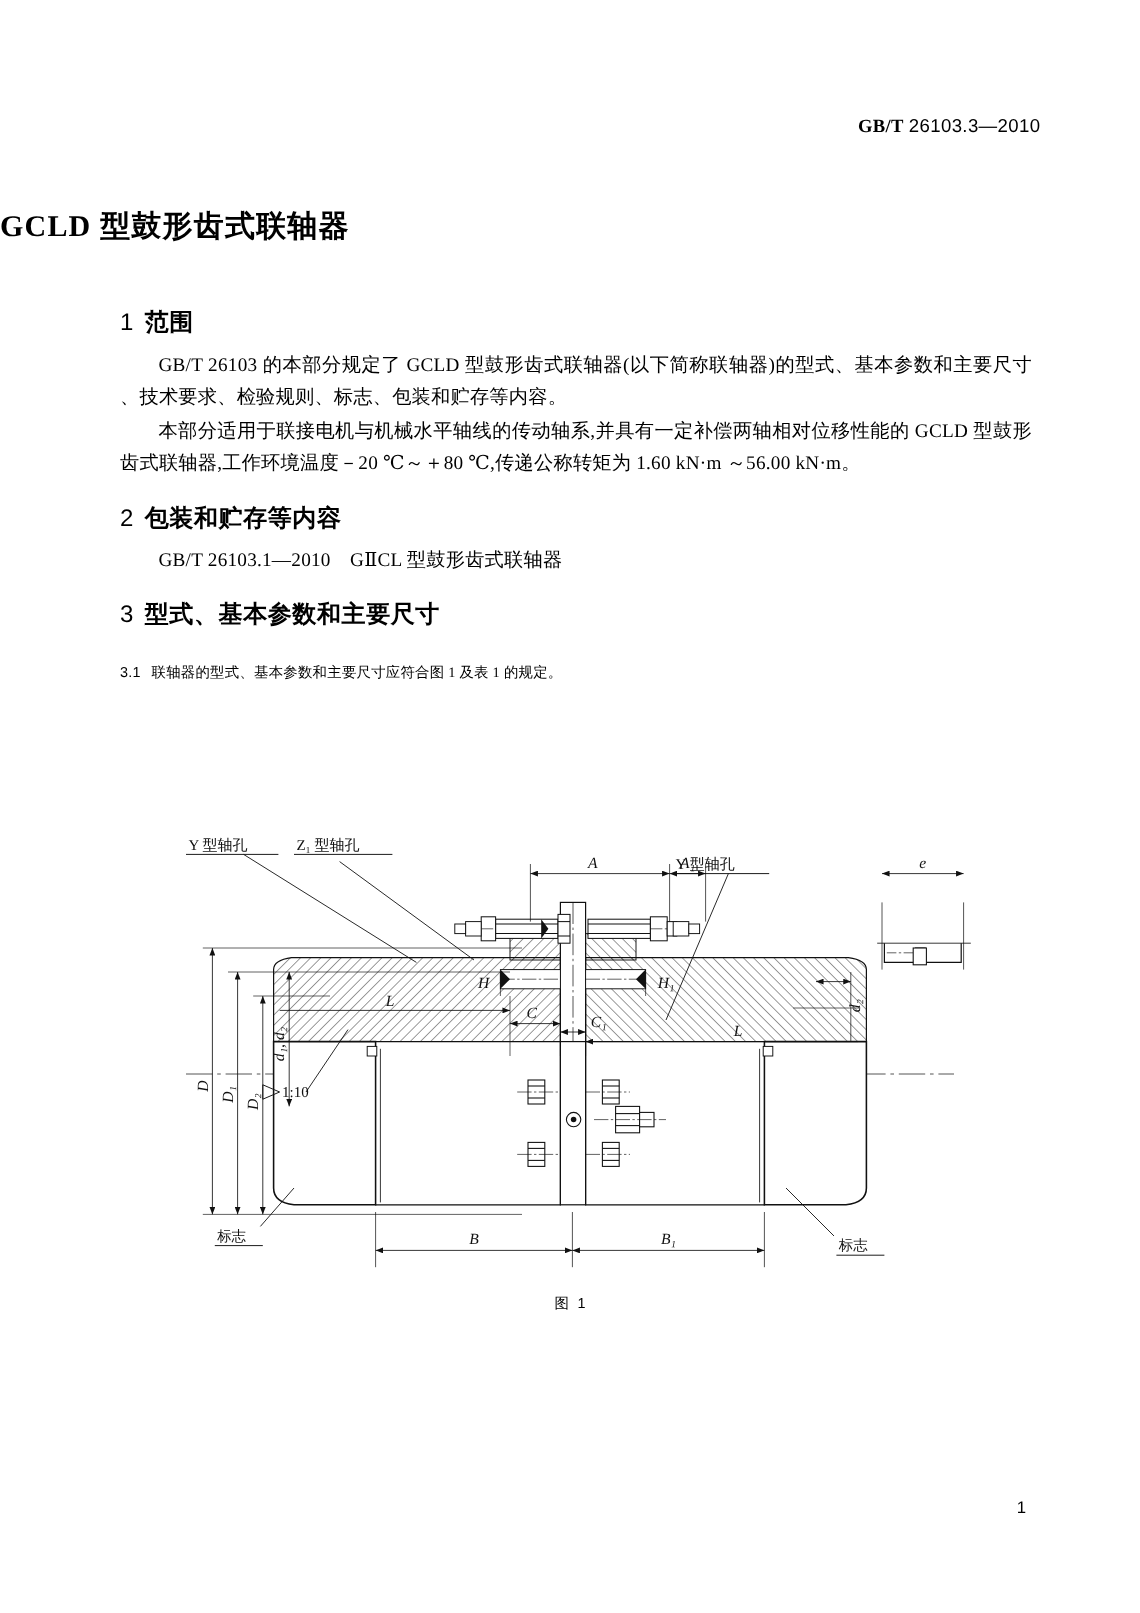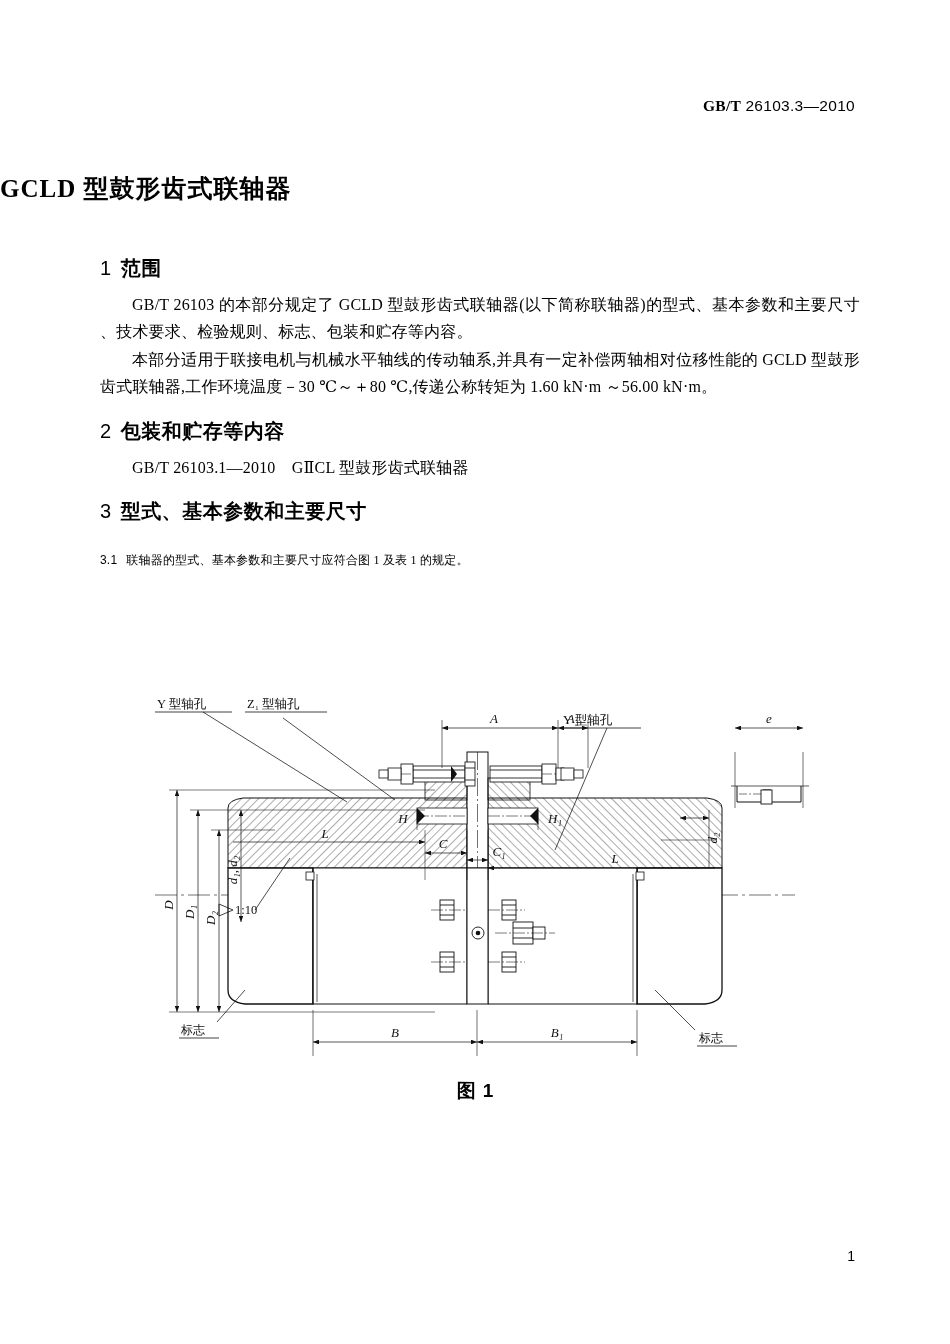--- a/index.html
+++ b/index.html
@@ -14,21 +14,21 @@
   }
   .page {
     position: absolute;
     left: 0; top: 0;
     width: 950px; height: 1344px;
     padding: 0;
   }
   
   .header {
     position: absolute;
-    top: 97px; right: 95px;
+    top: 97px; right: 83px;
     font-size: 15.5px;
     letter-spacing: .3px;
     white-space: nowrap;
   }
   .header .gbt { font-weight: 700; font-family: "Liberation Serif", serif; }
   .header .num { font-family: "Liberation Sans", sans-serif; font-weight: 400; }
   .header-rule {
     position: absolute;
     left: 95px; right: 95px; top: 126px;
     height: 1px; background: transparent;
@@ -85,23 +85,22 @@
   
   .figure-wrap {
     position: absolute;
     left: 95px; top: 690px;
     width: 760px; height: 400px;
   }
   .fig-caption {
     position: absolute;
     left: 0; right: 0; top: 1078px;
     text-align: center;
-    font-size: 19px;
+    font-size: 12px;
     font-family: "DejaVu Sans", "Liberation Sans", sans-serif;
-    font-weight: bold;
   }
   .fig-caption .cap-n { font-family: "Liberation Sans", sans-serif; margin-left: 7px; }
 
   
   .page-no {
     position: absolute;
     right: 95px; top: 1248px;
     font-size: 14px;
     font-family: "Liberation Sans", sans-serif;
   }
@@ -119,21 +118,21 @@
   <div class="header-rule"></div>
 
   <div class="doc-title">GCLD 型鼓形齿式联轴器</div>
 
   <div class="content">
 
     <div class="sec-head">
       <span class="n">1</span><span>范围</span>
     </div>
     <p class="para">GB/T 26103 的本部分规定了 GCLD 型鼓形齿式联轴器(以下简称联轴器)的型式、基本参数和主要尺寸 、技术要求、检验规则、标志、包装和贮存等内容。</p>
-    <p class="para">本部分适用于联接电机与机械水平轴线的传动轴系,并具有一定补偿两轴相对位移性能的 GCLD 型鼓形齿式联轴器,工作环境温度－30 ℃～＋80 ℃,传递公称转矩为 1.60 kN·m ～56.00 kN·m。</p>
+    <p class="para">本部分适用于联接电机与机械水平轴线的传动轴系,并具有一定补偿两轴相对位移性能的 GCLD 型鼓形齿式联轴器,工作环境温度－20 ℃～＋80 ℃,传递公称转矩为 1.60 kN·m ～56.00 kN·m。</p>
 
     <div class="gap-m"></div>
 
     <div class="sec-head">
       <span class="n">2</span><span>包装和贮存等内容</span>
     </div>
     <p class="ref">GB/T 26103.1—2010　GⅡCL 型鼓形齿式联轴器</p>
 
     <div class="gap-m"></div>
 

